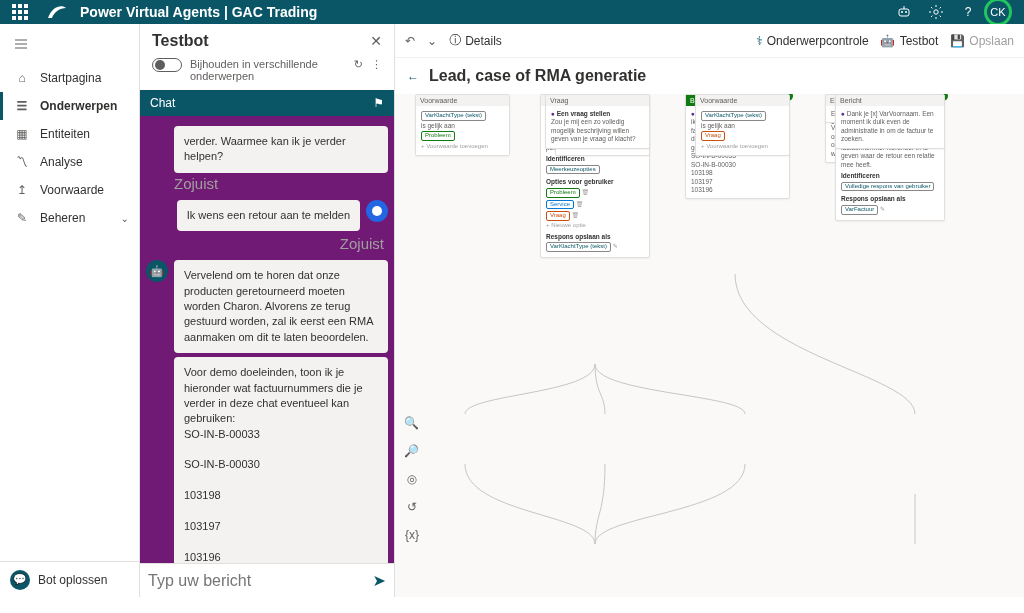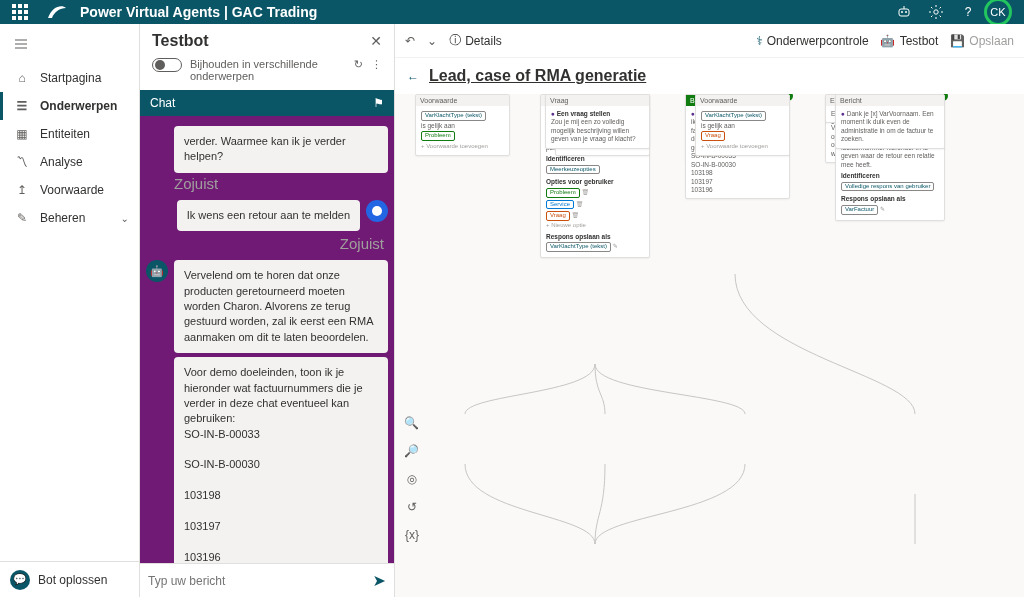--- a/index.html
+++ b/index.html
@@ -37,32 +37,32 @@
 .testpane .chatbar .flag{margin-left:auto; cursor:pointer;}
 .testpane .body{ flex:1; overflow:hidden; padding:6px; background:#701a75;}
 .testpane .msg{ background:#f3f2f1; border-radius:4px; padding:8px 10px; margin:4px 0 2px 28px; font-size:11px; line-height:1.4;}
 .testpane .row{ display:flex; gap:6px;}
 .testpane .botic{ width:22px; height:22px; border-radius:50%; background:#0a5667; color:#fff; display:flex; align-items:center; justify-content:center; font-size:11px; flex-shrink:0; margin-top:4px;}
 .testpane .useric{ width:22px; height:22px; border-radius:50%; background:#2266e3; display:flex; align-items:center; justify-content:center; flex-shrink:0; margin-top:4px;}
 .testpane .useric::after{content:"";width:10px;height:10px;border-radius:50%;background:#fff;}
 .testpane .ts{ font-size:15px; color:#a19f9d; text-align:right; margin:0 4px 4px 0;}
 .testpane .ts.left{ text-align:left; margin-left:28px;}
 .testpane .inp{ border-top:1px solid #e1dfdd; height:34px; display:flex; align-items:center; padding:0 8px; gap:8px;}
-.testpane .inp input{ flex:1; border:none; outline:none; font-size:12px;}
+.testpane .inp input{ flex:1; border:none; outline:none; font-size:16px;}
 .testpane .inp .send{ color:#0a5667; cursor:pointer; font-size:16px;}
 
 .canvas{ flex:1; display:flex; flex-direction:column; background:#faf9f8; overflow:hidden;}
 .canvas .toolbar{ height:34px; background:#fff; display:flex; align-items:center; padding:0 10px; gap:12px; font-size:12px; border-bottom:1px solid #f3f2f1;}
 .canvas .toolbar .sep{flex:1;}
 .canvas .toolbar .btn{display:flex; align-items:center; gap:4px; cursor:pointer; color:#323130;}
 .canvas .toolbar .btn.dis{color:#a19f9d;}
 .canvas .toolbar .ic{color:#605e5c; cursor:pointer;}
 .canvas .titlebar{ height:36px; background:#fff; display:flex; align-items:center; padding:0 12px; gap:10px;}
 .canvas .titlebar .back{cursor:pointer; color:#0a5667;}
-.canvas .titlebar h1{ font-size:16px; font-weight:600;text-decoration:underline;}
+.canvas .titlebar h1{ font-size:16px; font-weight:600;}
 
 .flow{ flex:1; position:relative; overflow:hidden;}
 .flow svg.edges{ position:absolute; inset:0; width:100%; height:100%; pointer-events:none;}
 .flow .node{ position:absolute; background:#fff; border:1px solid #e1dfdd; border-radius:2px; box-shadow:0 1px 2px rgba(0,0,0,.05); font-size:7px; }
 .flow .node .cap{ background:#f3f2f1; padding:2px 4px; font-size:7px; color:#605e5c; display:flex; align-items:center; gap:3px;}
 .flow .node .cap.green{ background:#107c10; color:#fff;}
 .flow .node .bod{ padding:4px 5px; font-size:6.5px; line-height:1.3; color:#605e5c;}
 .flow .node .chip{ display:inline-block; border:1px solid #8a8886; border-radius:2px; padding:0 3px; font-size:6px; margin:1px 0; color:#0a5667;}
 .flow .node .chip.g{border-color:#107c10;color:#107c10;}
 .flow .node .chip.b{border-color:#0078d4;color:#0078d4;}

